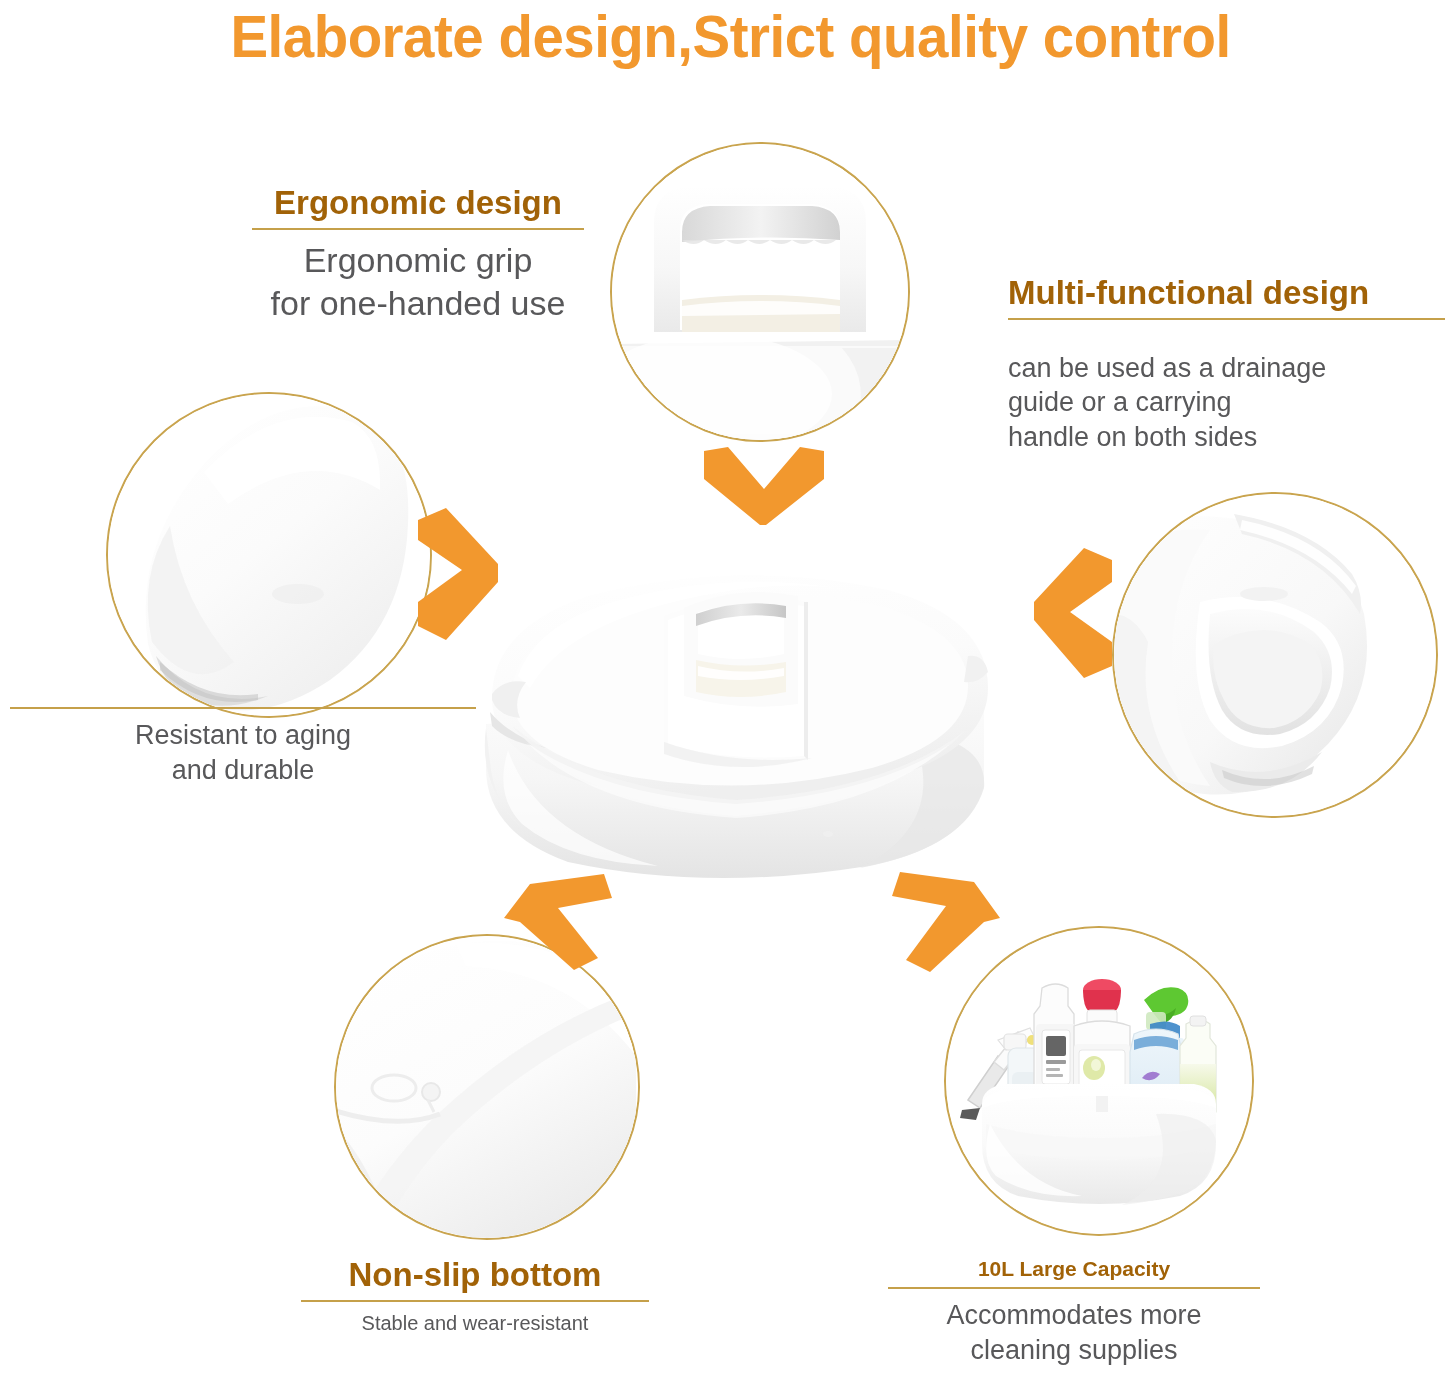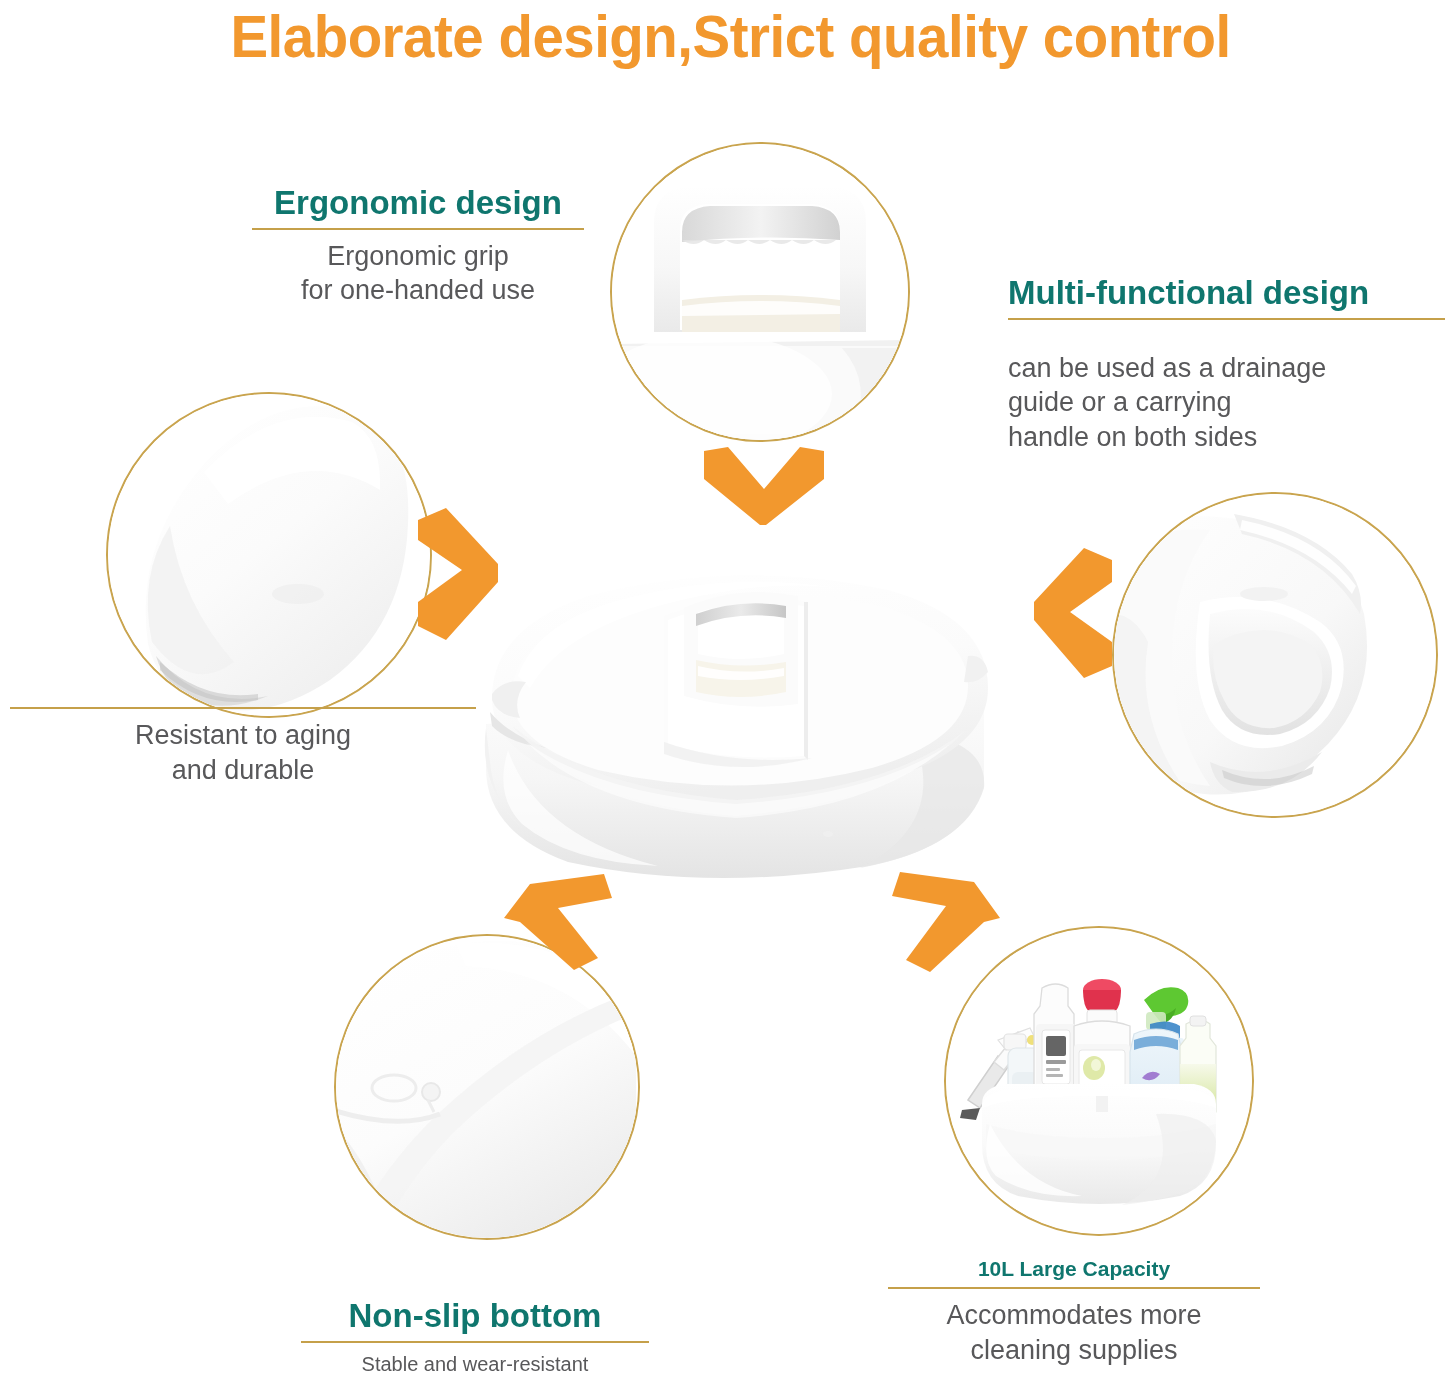--- a/index.html
+++ b/index.html
@@ -15,47 +15,47 @@
     position:absolute;left:0;top:2px;width:1445px;text-align:center;
     font-weight:700;font-size:60px;letter-spacing:-0.5px;
     color:#F2982E;
     transform:scaleX(0.94);transform-origin:50% 50%;
     white-space:nowrap;
   }
 
   
   .callout{position:absolute;}
   .callout .ttl{
-    font-weight:700;color:#0f766e;white-space:nowrap;line-height:1.05;
+    font-weight:700;color:#a16207;white-space:nowrap;line-height:1.05;
     padding-bottom:7px;
   }
   .callout .rule{
     height:2px;background:#C5A04A;width:100%;margin:0 0 9px 0;
   }
   .callout .body{
     color:#58585A;line-height:1.28;white-space:pre-line;
   }
 
   
   #c-ergo{left:244px;top:186px;width:332px;text-align:center;}
   #c-ergo .ttl{font-size:33px;}
-  #c-ergo .body{font-size:27px;}
+  #c-ergo .body{font-size:34px;}
 
   
   #c-multi{left:1000px;top:276px;width:444px;text-align:left;}
   #c-multi .ttl{font-size:33px;}
   #c-multi .body{font-size:27px;margin-top:31px;}
 
   
   #c-pp{left:2px;top:707px;width:466px;text-align:center;}
   #c-pp .ttl{font-size:33px;}
   #c-pp .body{font-size:27px;}
 
   
-  #c-slip{left:293px;top:1258px;width:348px;text-align:center;margin-top:41px;}
+  #c-slip{left:293px;top:1258px;width:348px;text-align:center;}
   #c-slip .ttl{font-size:33px;}
   #c-slip .body{font-size:20px;}
 
   
   #c-cap{left:880px;top:1258px;width:372px;text-align:center;}
   #c-cap .ttl{font-size:21px;}
   #c-cap .body{font-size:27px;}
 
   
   .bubble{

